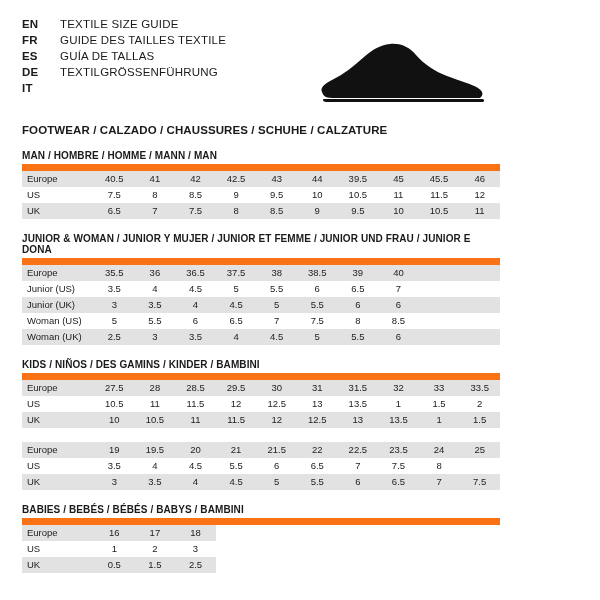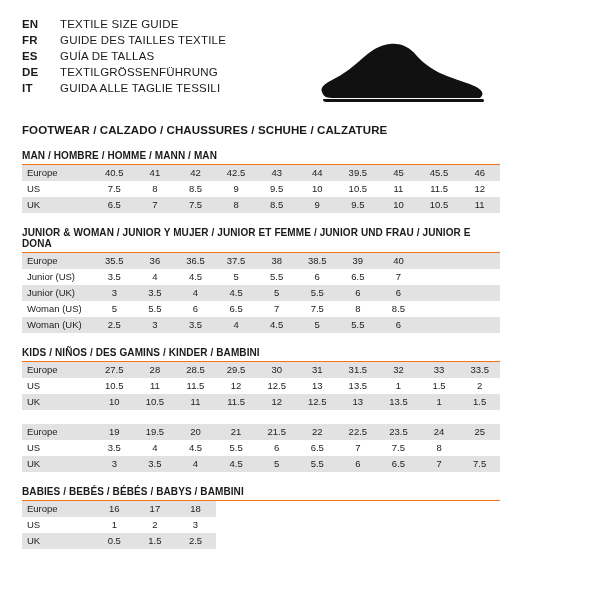--- a/index.html
+++ b/index.html
@@ -68,21 +68,21 @@
 
   
   .table-block {
     margin-top: 14px;
   }
   .table-label {
     font-size: 10px;
     font-weight: bold;
     letter-spacing: 0.1px;
     padding-bottom: 3px;
-    border-bottom: 1px solid #f97316;
+    border-bottom: 7px solid #f97316;
     margin-bottom: 0;
   }
   table.size {
     border-collapse: collapse;
     width: 100%;
     table-layout: fixed;
   }
   table.size td {
     font-size: 9.5px;
     height: 16px;
@@ -128,21 +128,20 @@
       <div class="lang-row">
         <span class="lang-code">ES</span>
         <span class="lang-title">GUÍA DE TALLAS</span>
       </div>
       <div class="lang-row">
         <span class="lang-code">DE</span>
         <span class="lang-title">TEXTILGRÖSSENFÜHRUNG</span>
       </div>
       <div class="lang-row">
         <span class="lang-code">IT</span>
-        <span class="lang-title">GUIDA ALLE TAGLIE TESSILI</span>
       </div>
     </div>
 
     <svg class="shoe" viewBox="0 0 180 80">
       <path d="M12,62 C10,58 14,54 22,50 C34,44 44,36 54,27 C62,20 70,15 80,14
                C92,13 100,18 106,25 C114,34 124,41 137,46 C150,51 162,54 168,58
                C173,61 174,65 170,68 L22,68 C15,68 13,65 12,62 Z" fill="#111111"></path>
       <path d="M14,69 L172,69 C174,69 175,71 173,72 L16,72 C13,72 12,69 14,69 Z" fill="#111111"></path>
     </svg>
   </div>

